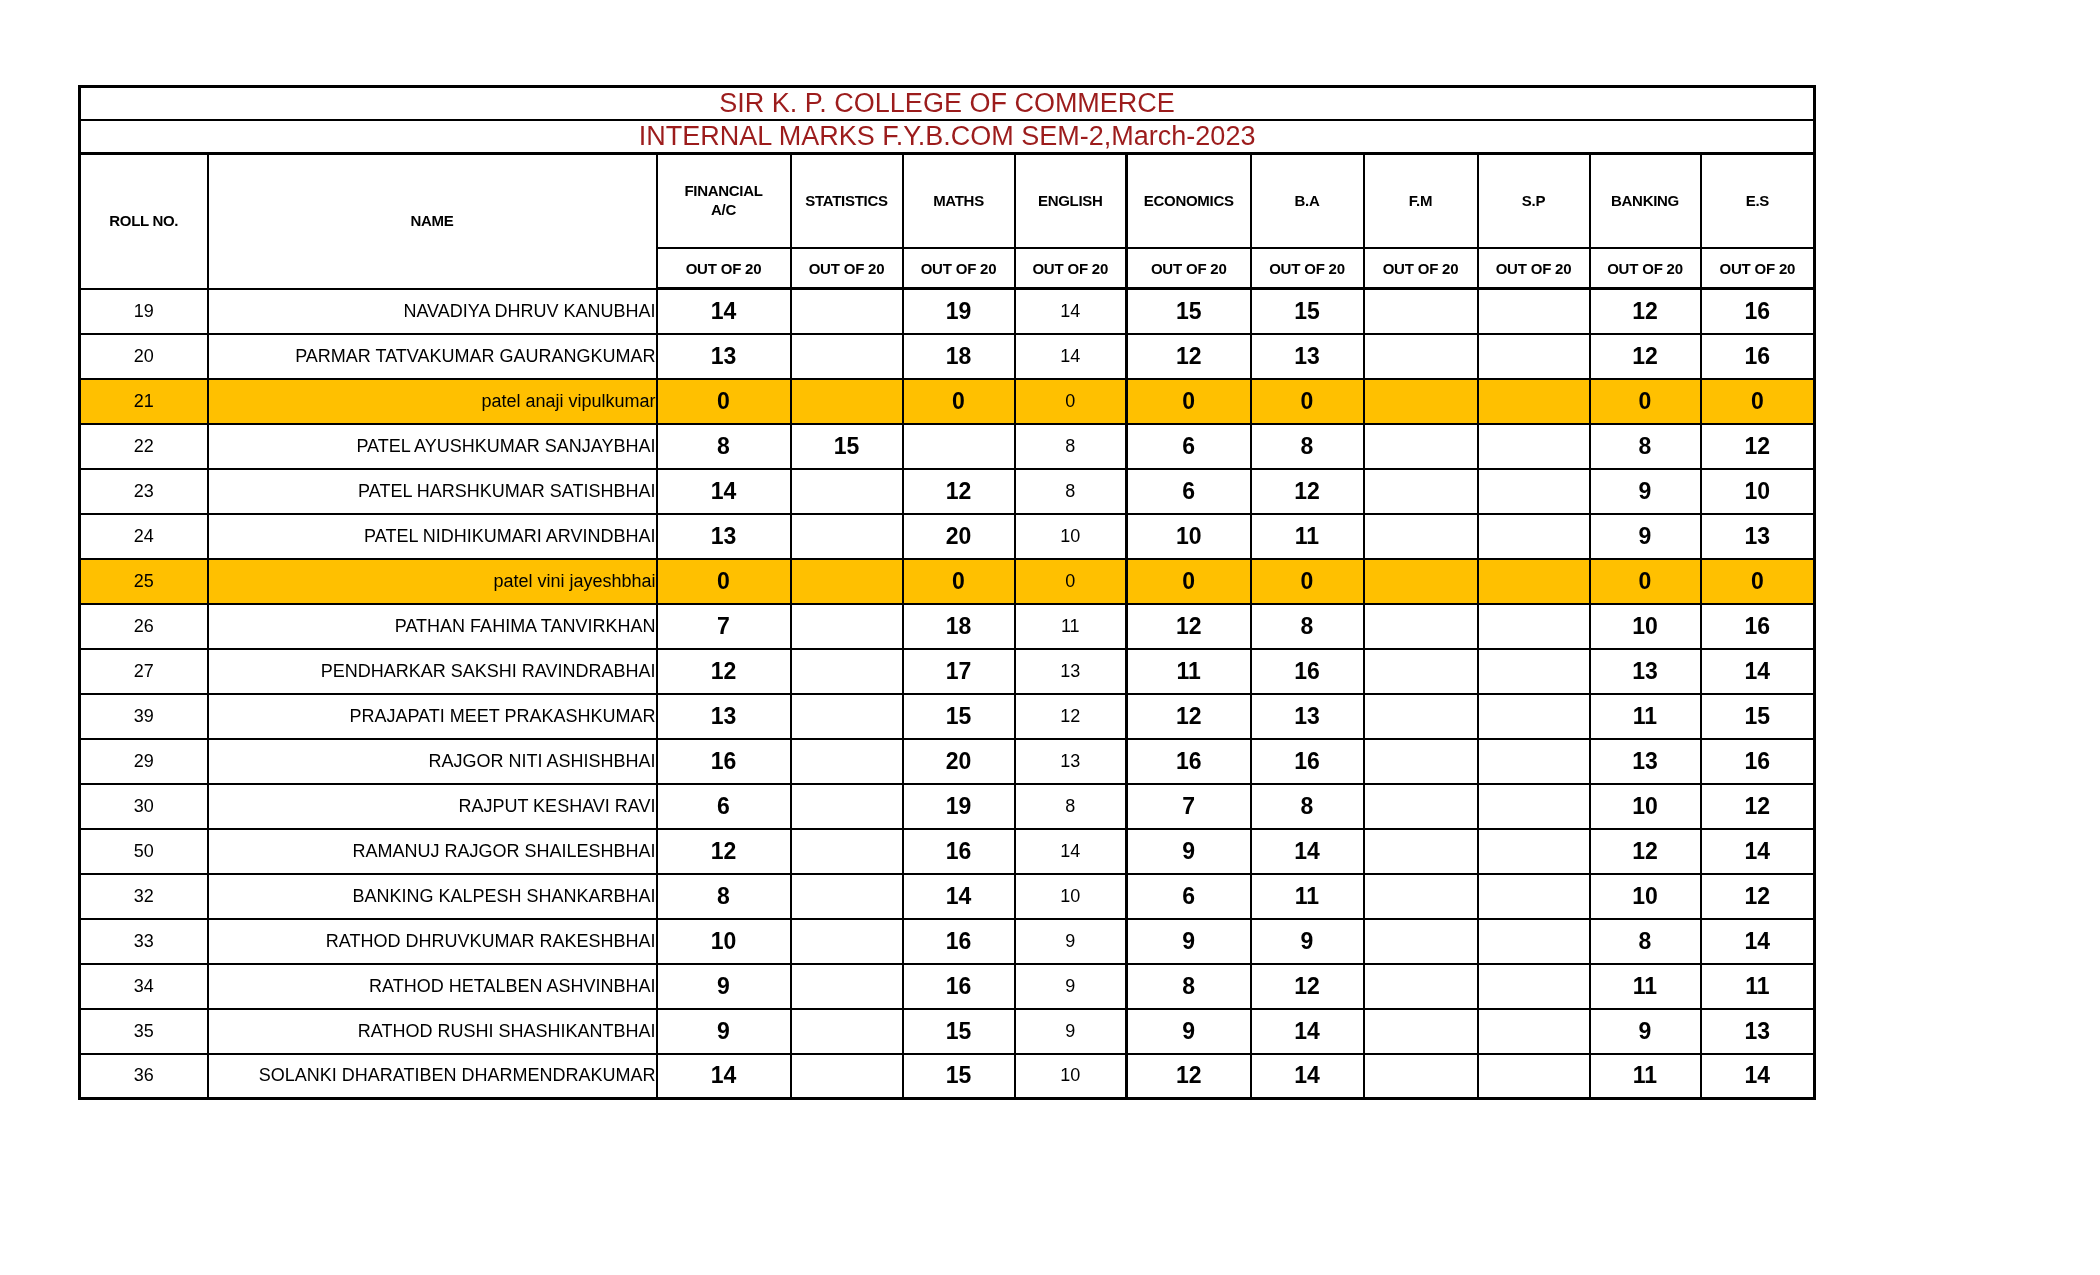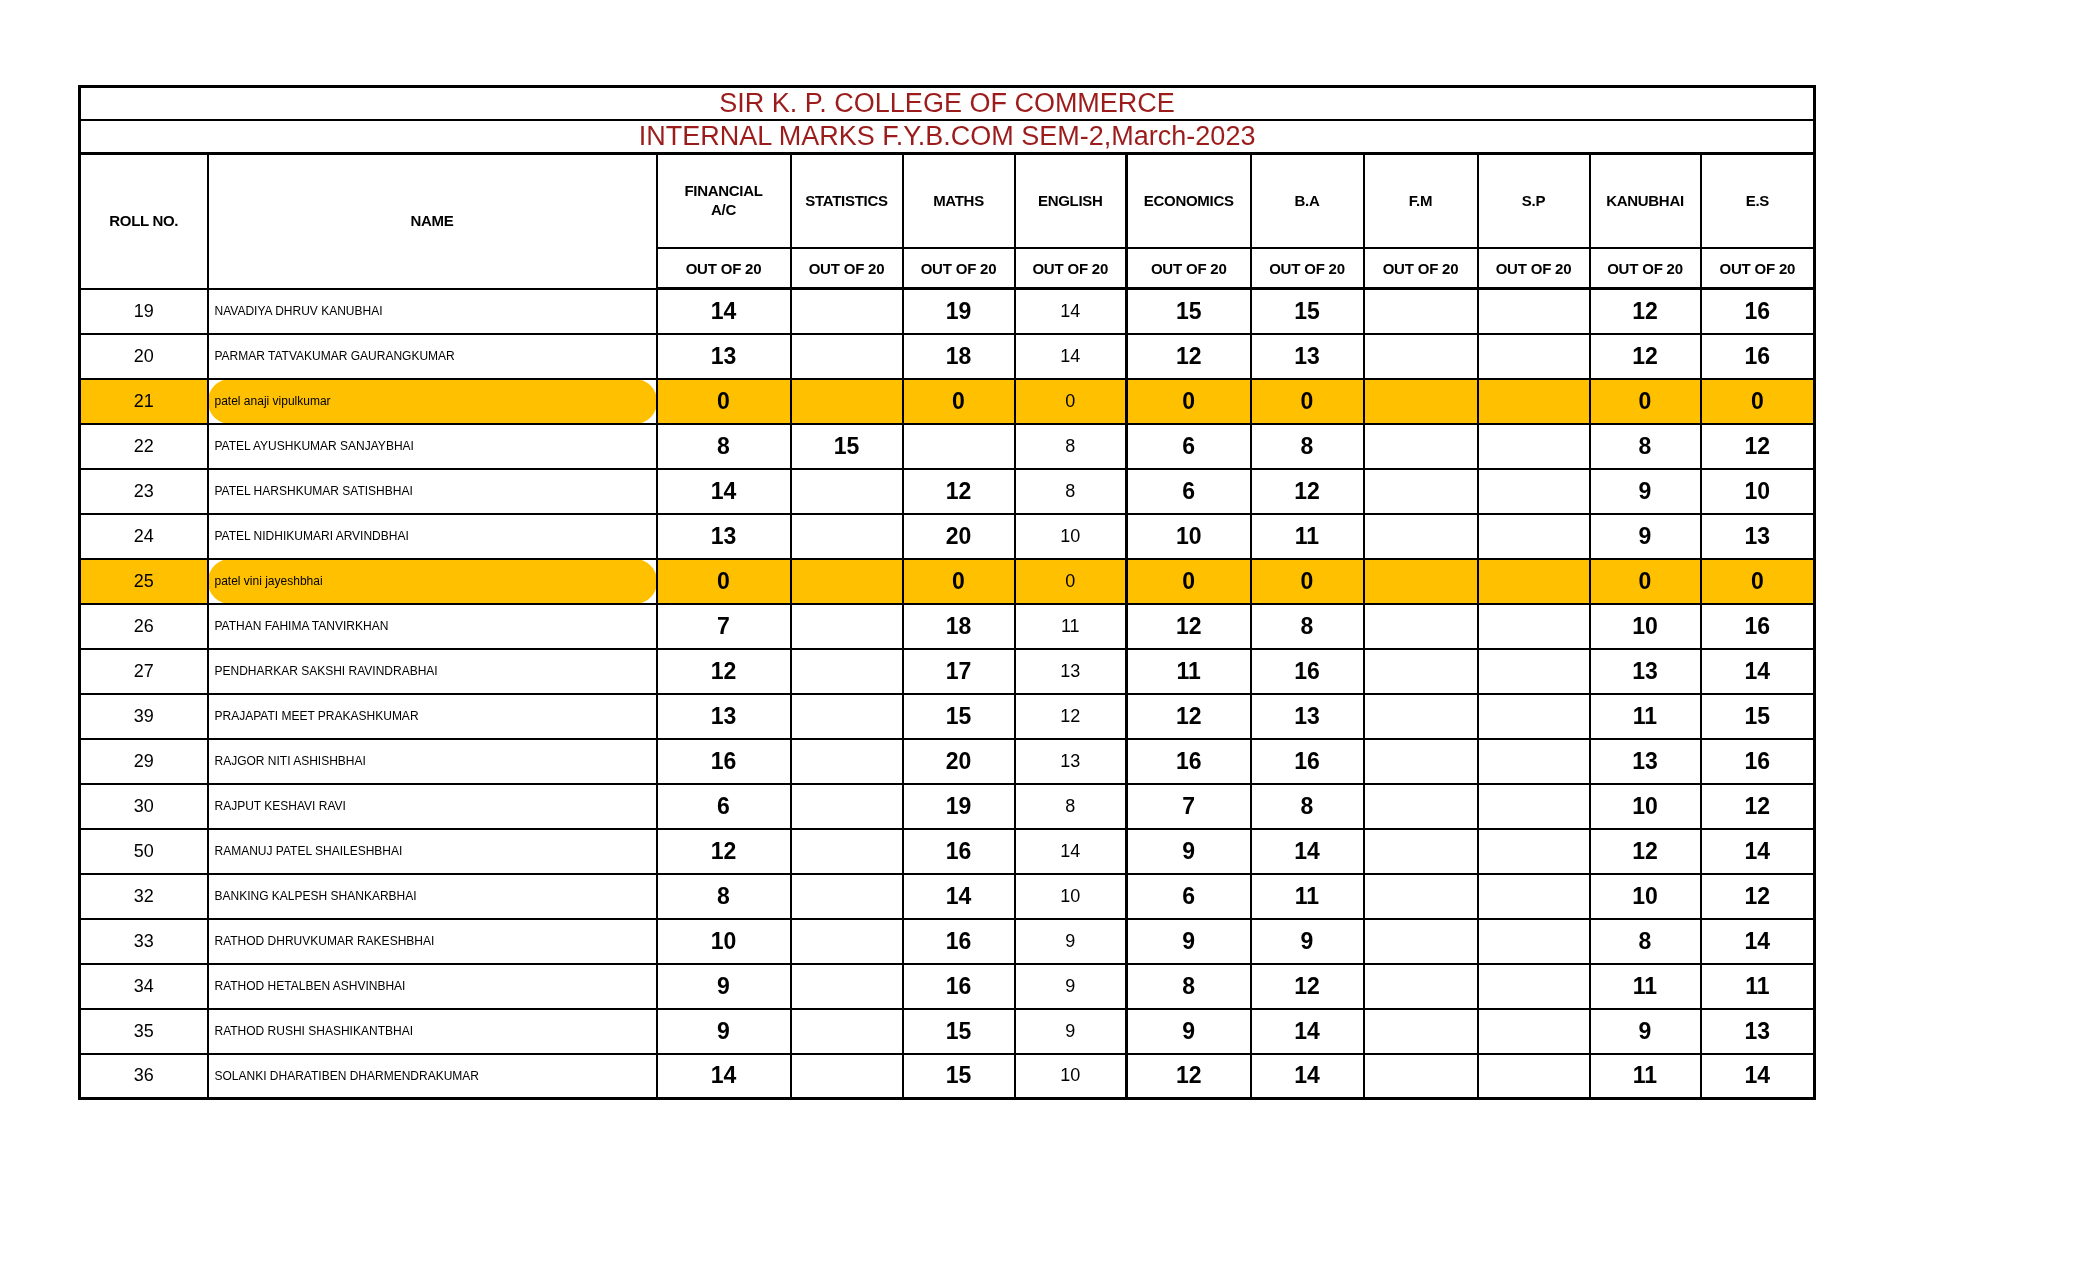--- a/index.html
+++ b/index.html
@@ -57,26 +57,25 @@
     font-weight:bold;
     letter-spacing:-0.2px;
     border-bottom:3px solid #000;
   }
   tbody tr{height:45px;}
   tbody td.roll{
     font-size:18px;
     font-weight:400;
   }
   tbody td.name{
-    text-align:left;
-    font-size:12px;
+    text-align:right;
+    font-size:18px;
     font-weight:400;
     padding-left:6px;
     white-space:nowrap;
-    border-radius:22px;
   }
   tbody td.mark{
     font-size:23px;
     font-weight:bold;
   }
   tbody td.mark.english{
     font-size:18px;
     font-weight:400;
   }
   .thickleft{border-left:3px solid #000 !important;}
@@ -113,21 +112,21 @@
         <th rowspan="2">NAME</th>
       <th class="sub-h">FINANCIAL
 A/C</th>
           <th class="sub-h">STATISTICS</th>
           <th class="sub-h">MATHS</th>
           <th class="sub-h">ENGLISH</th>
           <th class="sub-h thickleft">ECONOMICS</th>
           <th class="sub-h">B.A</th>
           <th class="sub-h">F.M</th>
           <th class="sub-h">S.P</th>
-          <th class="sub-h">KANUBHAI</th>
+          <th class="sub-h">BANKING</th>
           <th class="sub-h">E.S</th>
         </tr>
       <tr class="outof-row" id="outof-row">
           <th class="">OUT OF 20</th>
           <th class="">OUT OF 20</th>
           <th class="">OUT OF 20</th>
           <th class="">OUT OF 20</th>
           <th class="thickleft">OUT OF 20</th>
           <th class="">OUT OF 20</th>
           <th class="">OUT OF 20</th>
@@ -300,21 +299,21 @@
           <td class="mark english">8</td>
           <td class="mark economics thickleft">7</td>
           <td class="mark ba">8</td>
           <td class="mark fm"></td>
           <td class="mark sp"></td>
           <td class="mark banking">10</td>
           <td class="mark es">12</td>
         </tr>
         <tr class="">
           <td class="roll">50</td>
-          <td class="name">RAMANUJ PATEL SHAILESHBHAI</td>
+          <td class="name">RAMANUJ RAJGOR SHAILESHBHAI</td>
           <td class="mark financial">12</td>
           <td class="mark statistics"></td>
           <td class="mark maths">16</td>
           <td class="mark english">14</td>
           <td class="mark economics thickleft">9</td>
           <td class="mark ba">14</td>
           <td class="mark fm"></td>
           <td class="mark sp"></td>
           <td class="mark banking">12</td>
           <td class="mark es">14</td>

